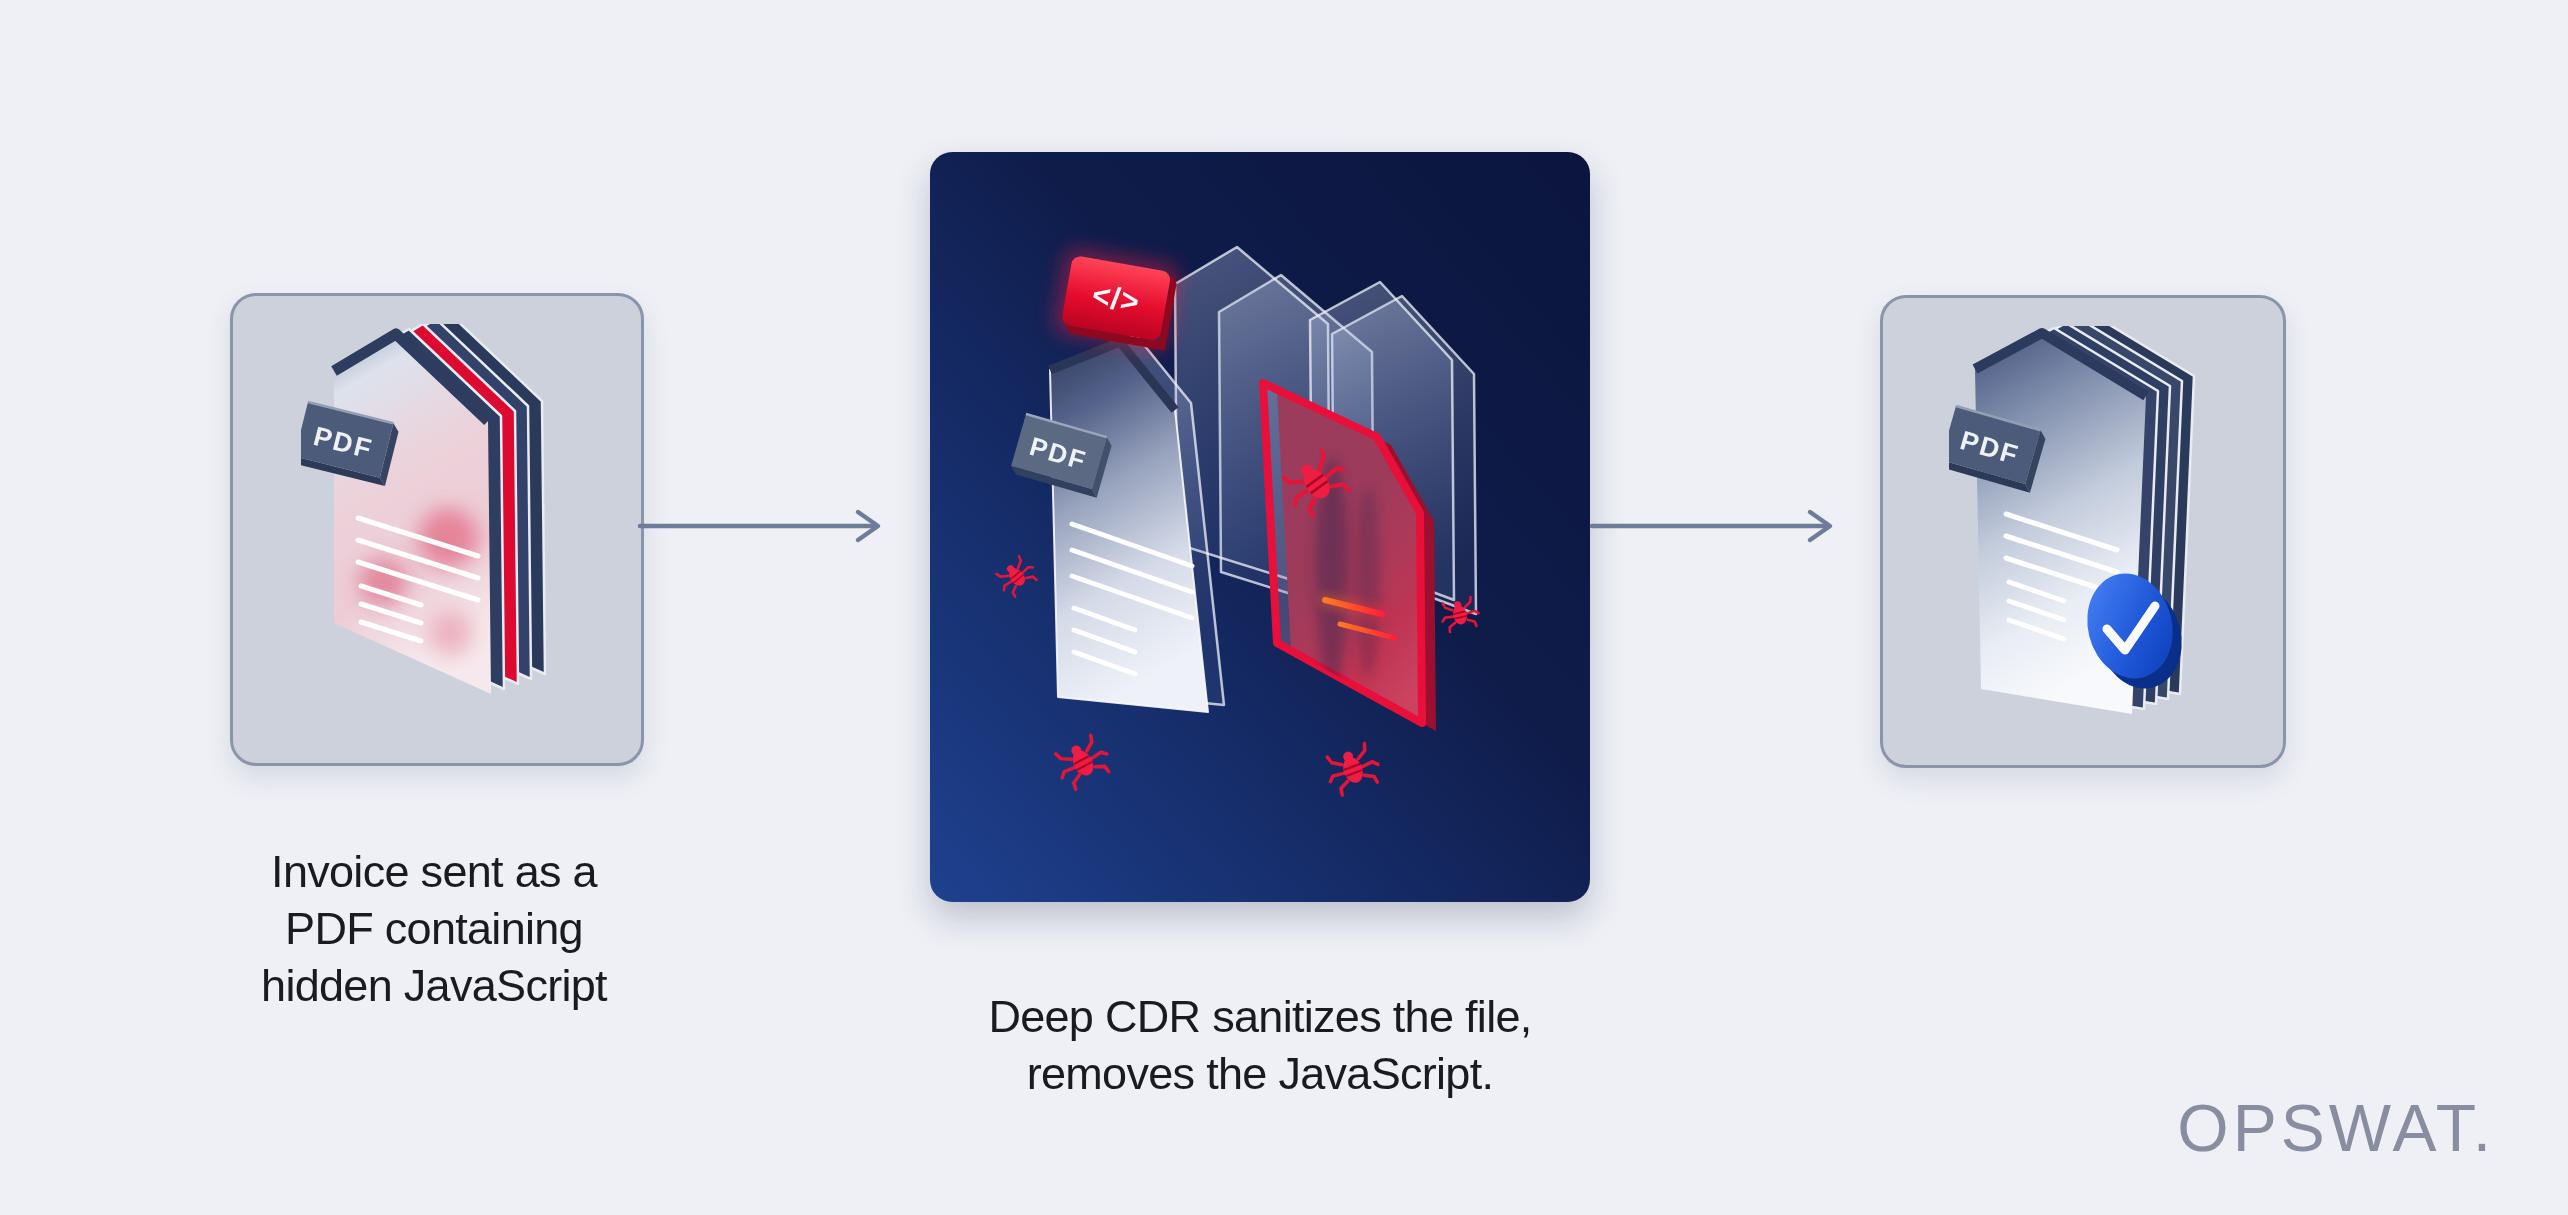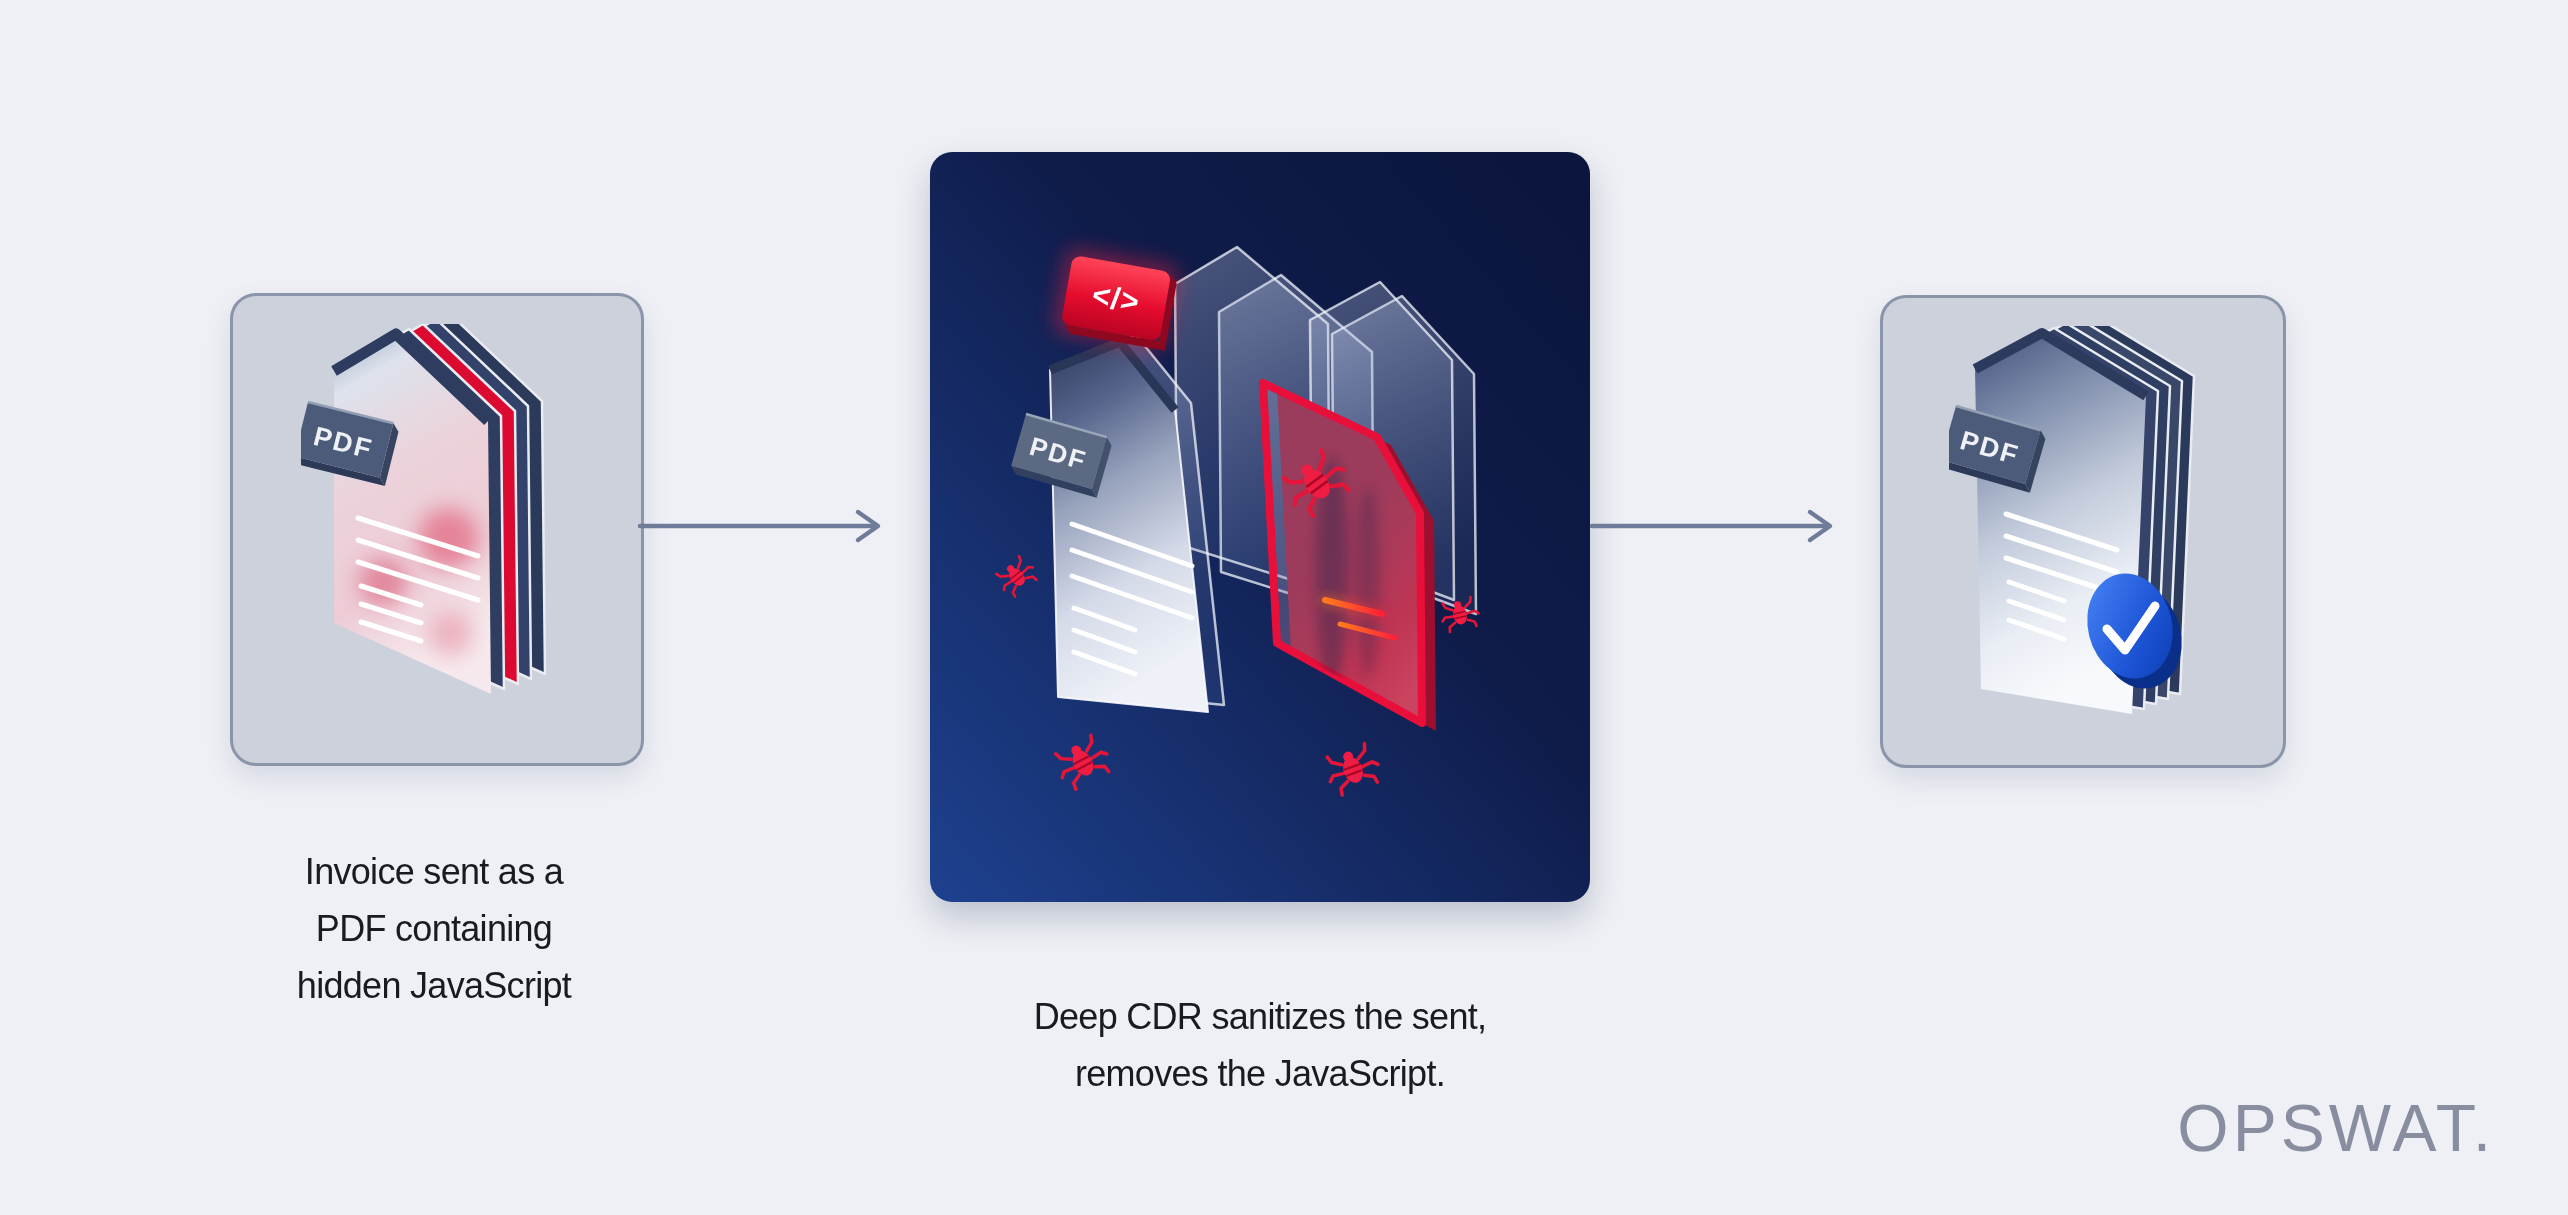--- a/index.html
+++ b/index.html
@@ -25,21 +25,21 @@
   }
   .panel svg.icon { position:absolute; }
   #icon-left  { left:68px; top:28px; }
   #icon-right { left:66px; top:28px; }
   #icon-middle { left:0; top:0; }
   svg text { font-family:"Liberation Sans", sans-serif; }
   .arrow { position:absolute; }
   .caption {
     position:absolute; text-align:center;
     color:#191b20;
-    font-size:36px; line-height:57px; font-weight:400;
+    font-size:45px; line-height:57px; font-weight:400;
     letter-spacing:-0.7px;
   }
   .caption span { display:block; }
   #cap-left  { left:164px;  top:843px; width:540px; }
   #cap-mid   { left:940px;  top:988px; width:640px; }
   #cap-right { left:1808px; top:843px; width:540px; }
   .logo {
     position:absolute; right:73px; top:1090px;
     font-size:66px; letter-spacing:4px; font-weight:400;
     color:#888ea0; white-space:nowrap;
@@ -286,19 +286,19 @@
       </g>
     </svg>
   </section>
 
   <div class="caption" id="cap-left">
     <span>Invoice sent as a</span>
     <span>PDF containing</span>
     <span>hidden JavaScript</span>
   </div>
   <div class="caption" id="cap-mid">
-    <span>Deep CDR sanitizes the sent,</span>
+    <span>Deep CDR sanitizes the file,</span>
     <span>removes the JavaScript.</span>
   </div>
 
   <div class="logo">OPSWAT.</div>
 
 </div>
 
 </body></html>

